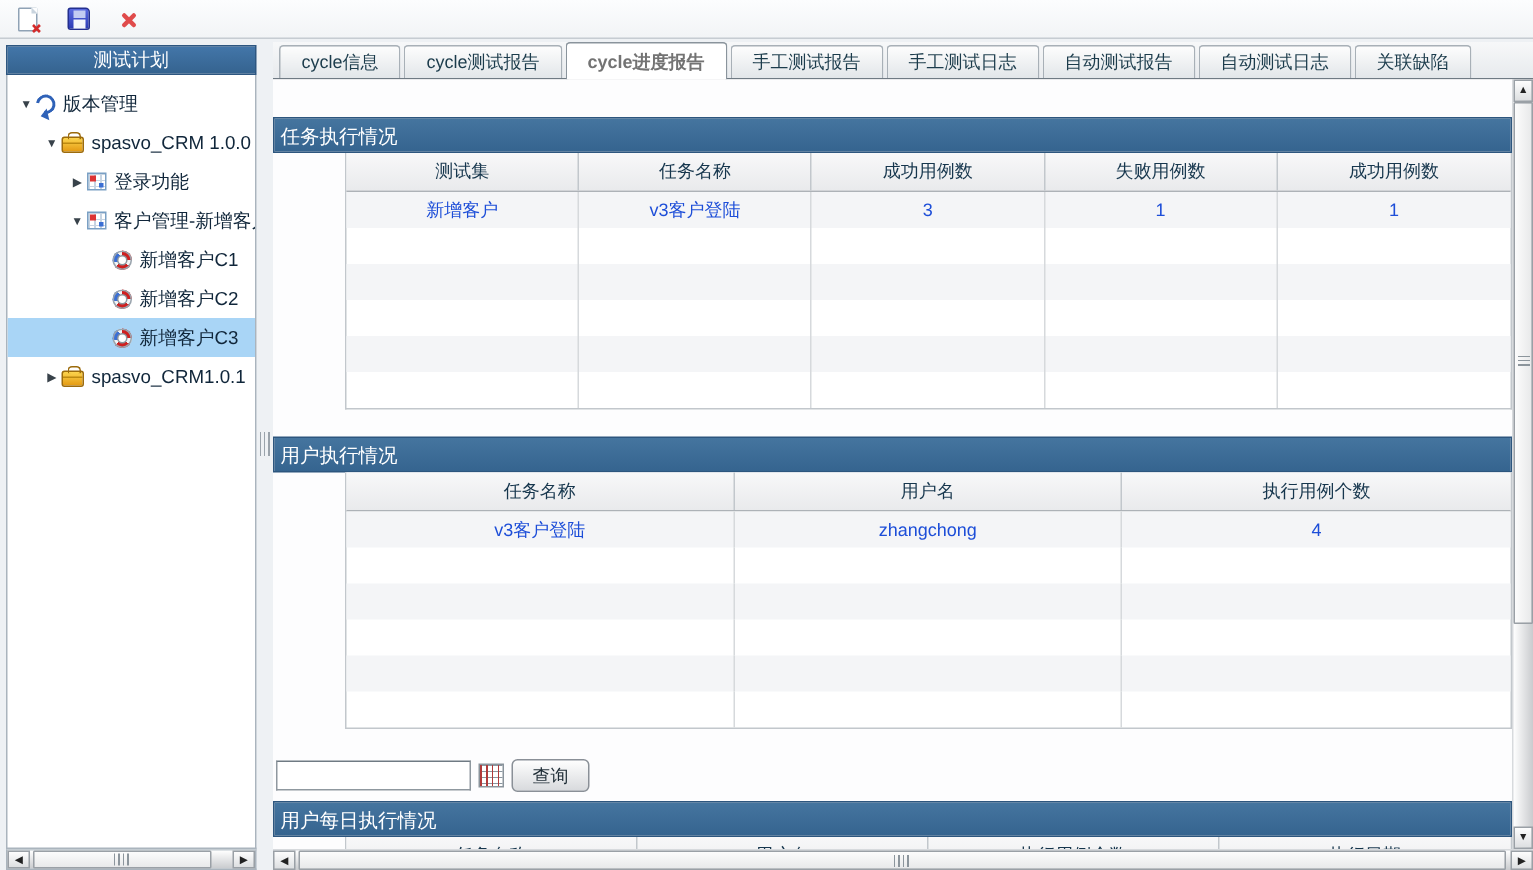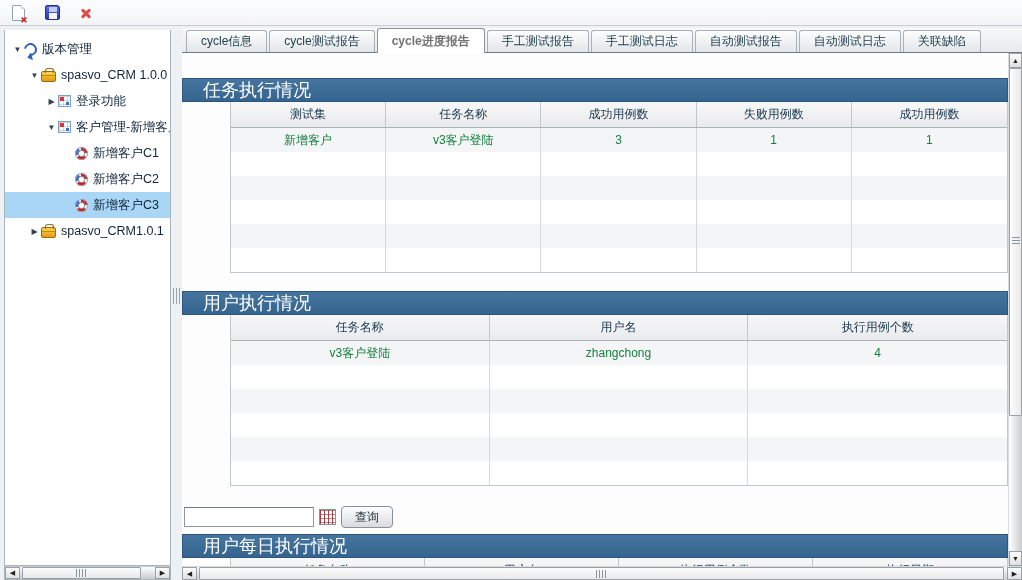--- a/index.html
+++ b/index.html
@@ -59,24 +59,24 @@
 
   
   .main { flex:1; display:flex; flex-direction:column; min-width:0; margin-top:2px; }
   .tabstrip { height:25px; display:flex; align-items:flex-end; padding-left:4px; border-bottom:1px solid #6f7a83; background:linear-gradient(#f7f8f9,#e7eaed); flex:none;text-align:center; }
   .tab { height:22px; line-height:21px; padding:0 14px; margin-right:2px; background:linear-gradient(#fdfdfd,#e2e6e9); border:1px solid #a8b0b7; border-bottom:none; border-radius:3px 3px 0 0; color:#1c3c4c; cursor:pointer; font-size:12px; white-space:nowrap; }
   .tab.active { height:25px; line-height:24px; background:#fff; font-weight:bold; border-color:#8a949c; margin-bottom:-1px; z-index:2; position:relative; color:#737373; }
 
   .content-wrap { flex:1; display:flex; min-height:0; background:#fdfdfe; }
   .content { flex:1; padding:25px 0 0 0; overflow:hidden; background:#fdfdfe; }
 
-  .sec-header { height:24px; line-height:23px; background:linear-gradient(#45759f,#35648f); border:1px solid #2d567e; color:#fff; font-size:18px; padding-left:20px; }
+  .sec-header { height:24px; line-height:23px; background:linear-gradient(#45759f,#35648f); border:1px solid #2d567e; color:#fff; font-size:13px; padding-left:4px; }
   .tbl { border:1px solid #c2c7cc; border-top:none; background:#fff;margin-left:48px; }
   .tr { display:grid; grid-template-columns:repeat(var(--cols),1fr); }
-  .td { height:24px; line-height:24px; text-align:center; color:#15803d; border-right:1px solid #d6d9dc; overflow:hidden; white-space:nowrap; }
+  .td { height:24px; line-height:24px; text-align:center; color:#1d4ed8; border-right:1px solid #d6d9dc; overflow:hidden; white-space:nowrap; }
   .tr .td:last-child { border-right:none; }
   .th-row { background:linear-gradient(#f8f8f9,#e9eaec); border-bottom:1px solid #adb2b7; }
   .th-row .td { height:25px; line-height:25px; color:#16364d; border-right:1px solid #c2c7cc; }
   .tbl .tr:nth-child(even) { background:#f4f5f7; }
   .section { margin-bottom:18px; }
   .section:last-child { margin-bottom:0; }
 
   
   .search-row { display:flex; align-items:center; height:26px; margin:6px 0 4px 2px; gap:5px; }
   .search-input { width:130px; height:20px; border:1px solid #8f989f; border-top-color:#6f7a83; background:#fff; padding:0 4px; font-size:12px; }
@@ -112,20 +112,21 @@
         <span class="floppy-ic"></span>
       </div>
     <div class="tbtn">
         <span class="x-ic"></span>
       </div>
   </div>
 
   <div class="bodyrow">
 
     <div class="sidebar">
+      <div class="side-header">测试计划</div>
       <div class="tree" id="tree">
           <div class="tree-row" style="padding-left: 6px;">
             <span class="arrow">▼</span>
             <span class="ticon version-icon"></span>
             <span class="tree-label">版本管理</span>
           </div>
           <div class="tree-row" style="padding-left: 23px;">
             <span class="arrow">▼</span>
             <span class="ticon project-icon"></span>
             <span class="tree-label">spasvo_CRM 1.0.0</span>

